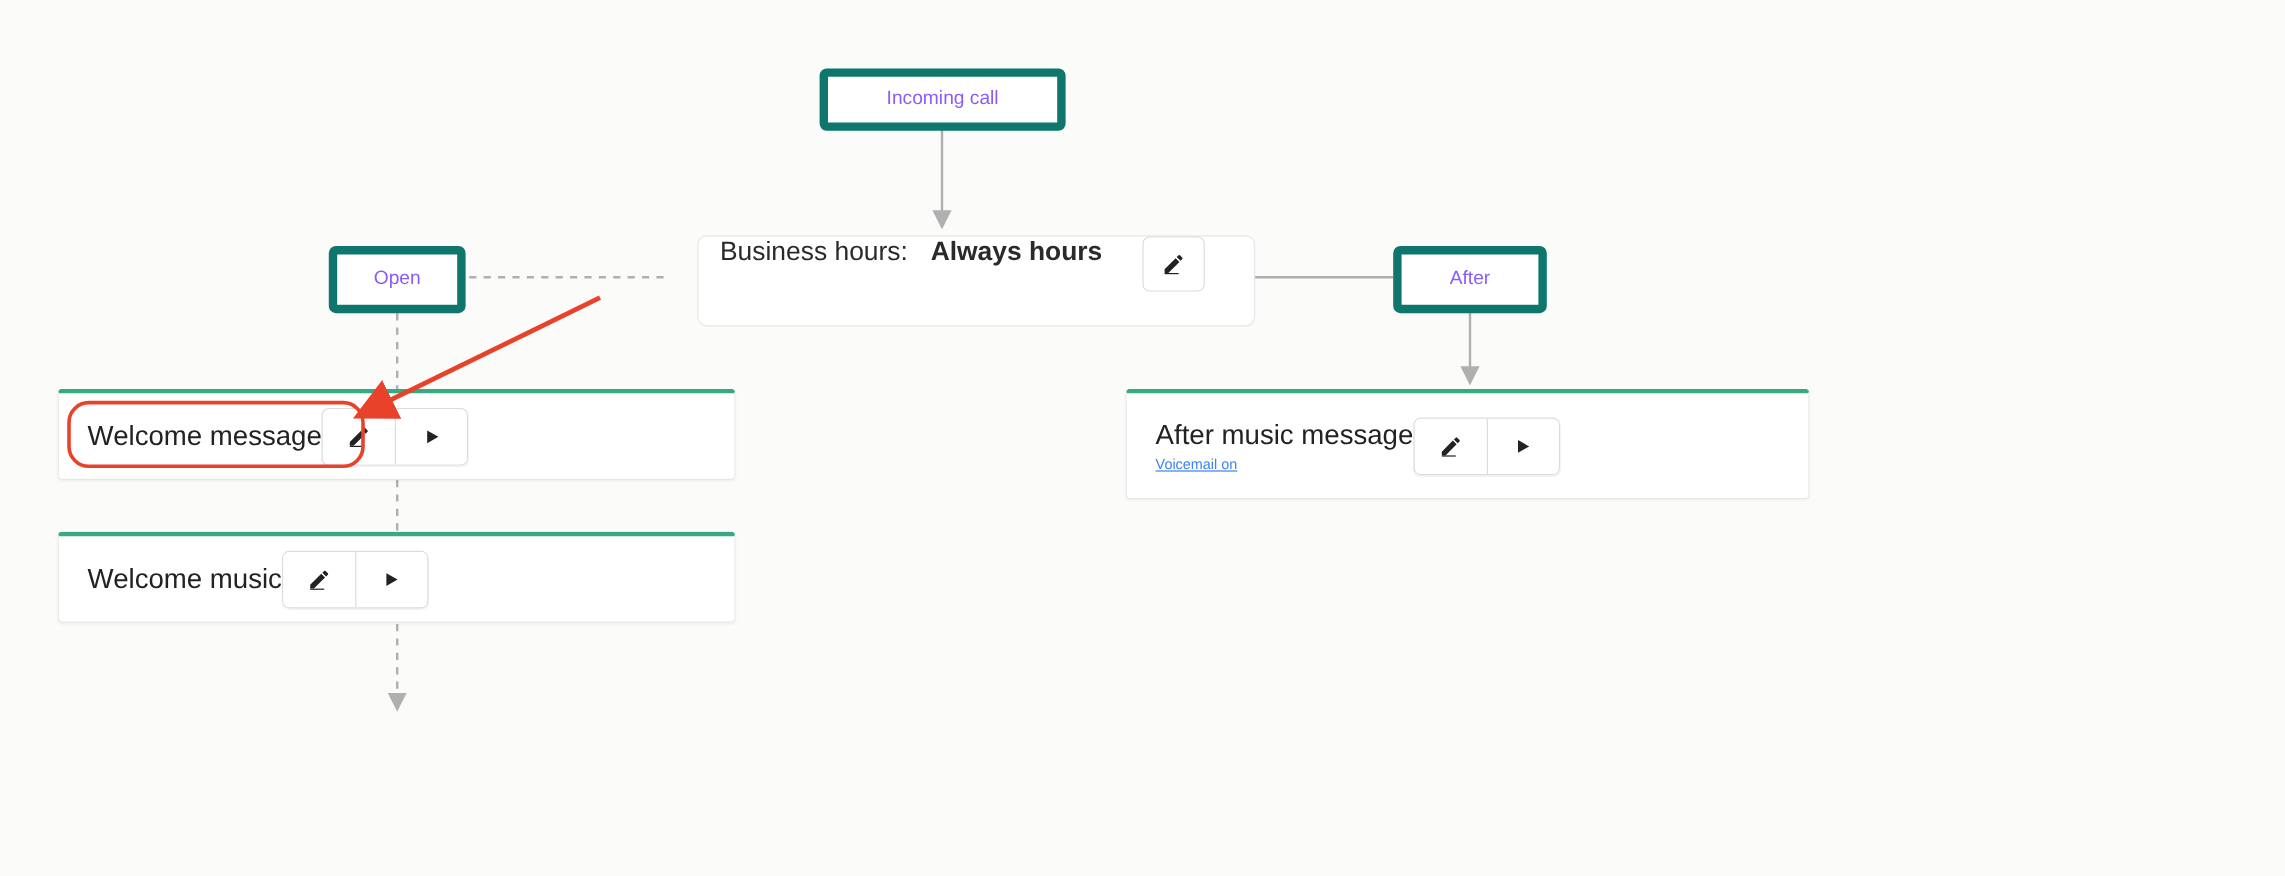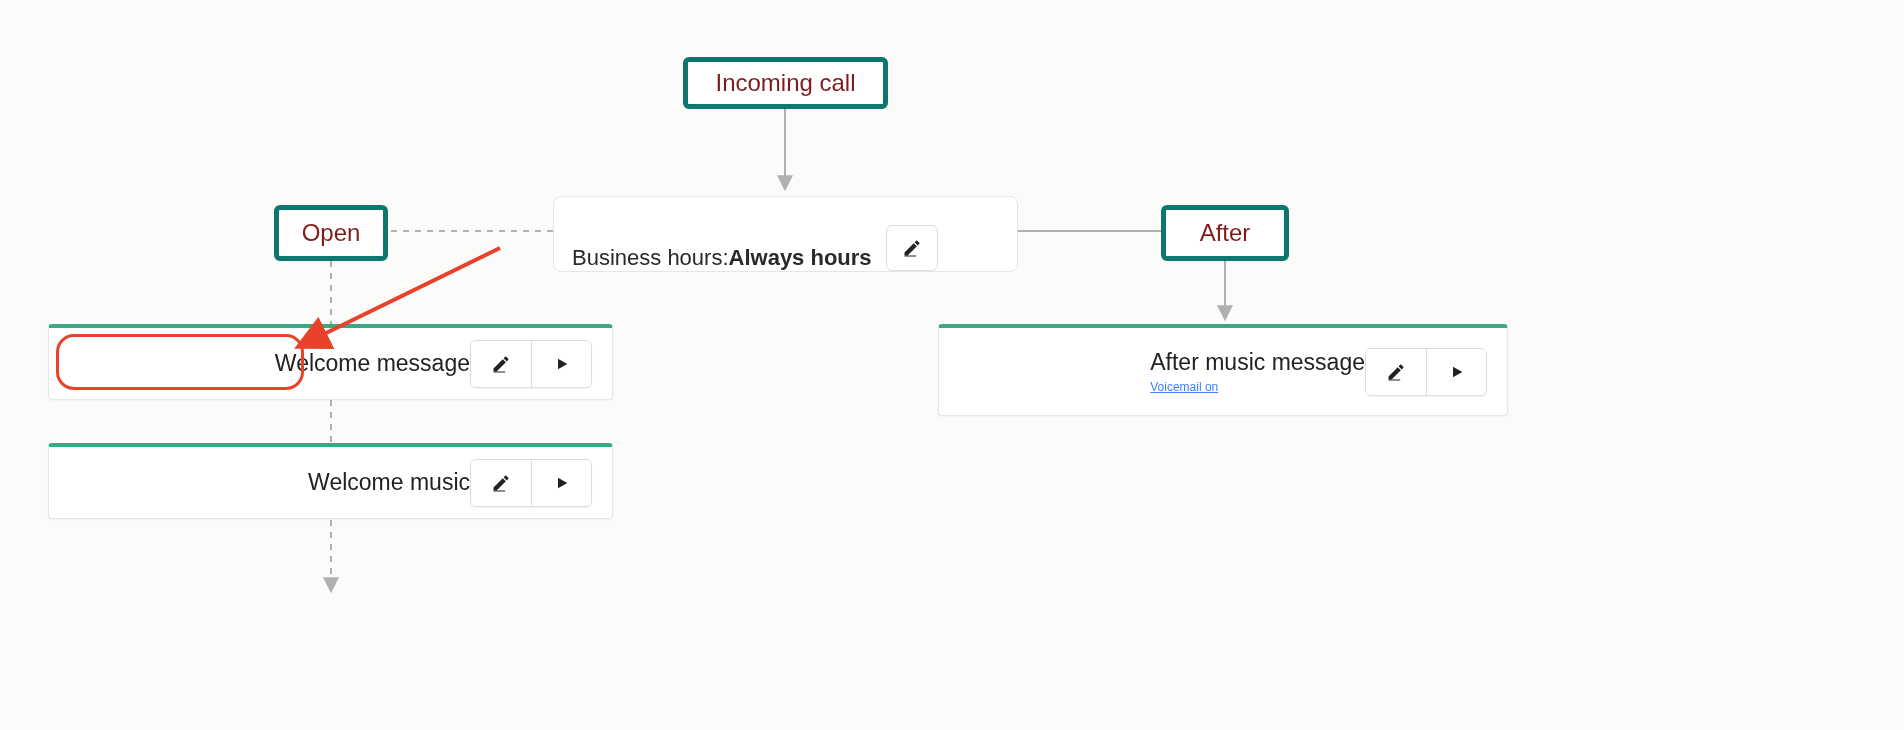--- a/index.html
+++ b/index.html
@@ -12,40 +12,41 @@
     overflow: hidden;
   }
   .canvas {
     position: relative;
     width: 100%;
     height: 100%;
   }
   .node-box {
     position: absolute;
     background: #fff;
-    border: 5px solid #0f766e;
+    border: 7px solid #0f766e;
     border-radius: 6px;
     display: flex;
     align-items: center;
     justify-content: center;
-    font-size: 24px;
-    color: #7f1d1d;
+    font-size: 16px;
+    color: #8b5cf6;
     box-shadow: 0 1px 2px rgba(0,0,0,0.03);
   }
   .biz-box {
     position: absolute;
     background: #fff;
     border: 1px solid #e6e6e6;
     border-radius: 8px;
     display: flex;
-    align-items: flex-end;
-    gap: 0;
+    align-items: flex-start;
+    gap: 19px;
     padding: 0 18px;
     font-size: 22px;
     color: #2a2a2a;
+    margin-left: 28px;
   }
   .biz-box .label { font-weight: 400; }
   .biz-box .value { font-weight: 700; }
   .biz-box .edit-btn {
     margin-left: 14px;
     width: 52px;
     height: 46px;
     border: 1px solid #dcdcdc;
     border-radius: 6px;
     background: #fff;
@@ -55,21 +56,21 @@
   }
   .card {
     position: absolute;
     background: #fff;
     border: 1px solid #e6e6e6;
     border-top: 4px solid #3aa981;
     border-radius: 4px;
     padding: 14px 20px 14px 24px;
     display: flex;
     align-items: center;
-    justify-content: flex-end;
+    justify-content: flex-start;
     box-shadow: 0 1px 2px rgba(0,0,0,0.04);
   }
   .card .title {
     font-size: 23px;
     font-weight: 500;
     color: #222;
   }
   .card .subtitle {
     font-size: 12px;
     color: #3b82f6;

